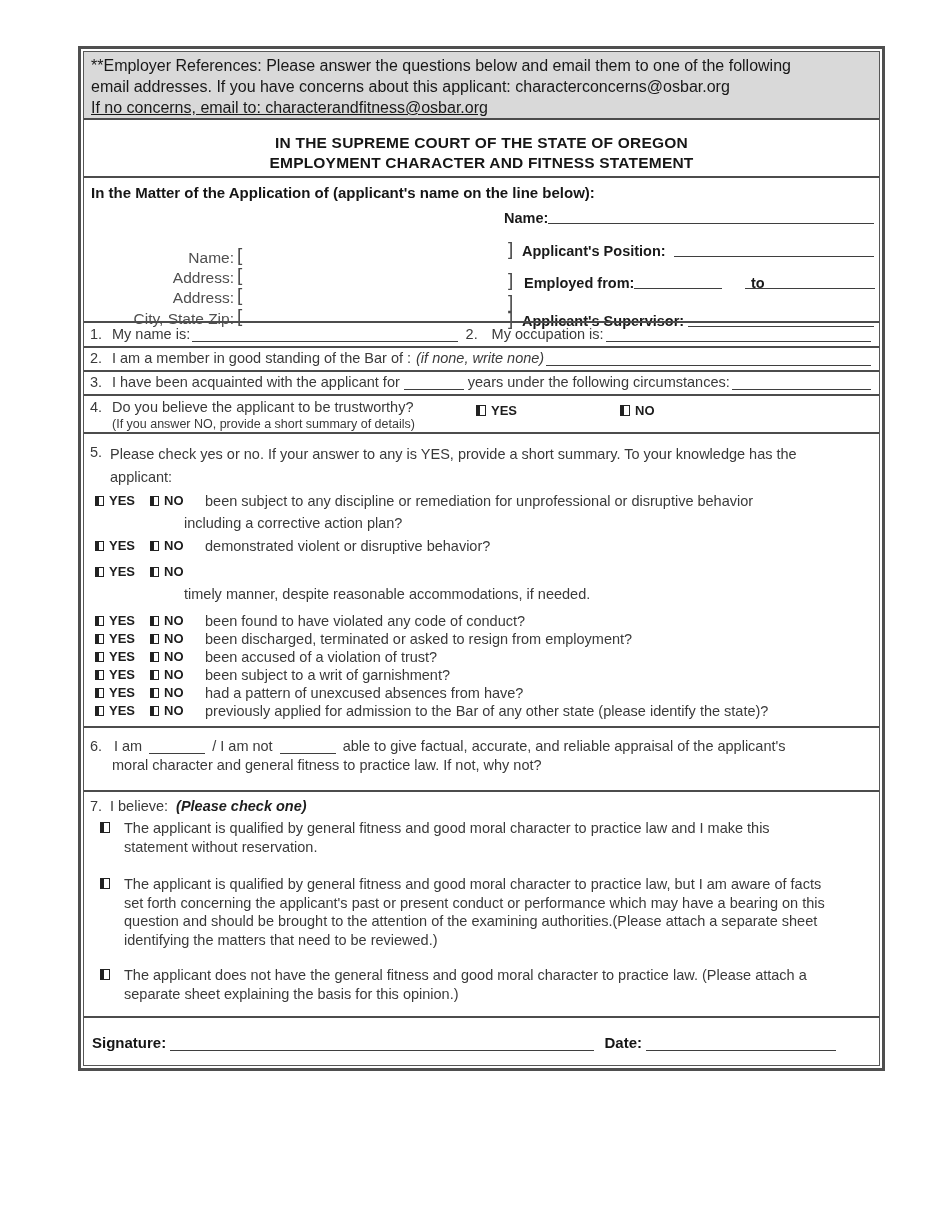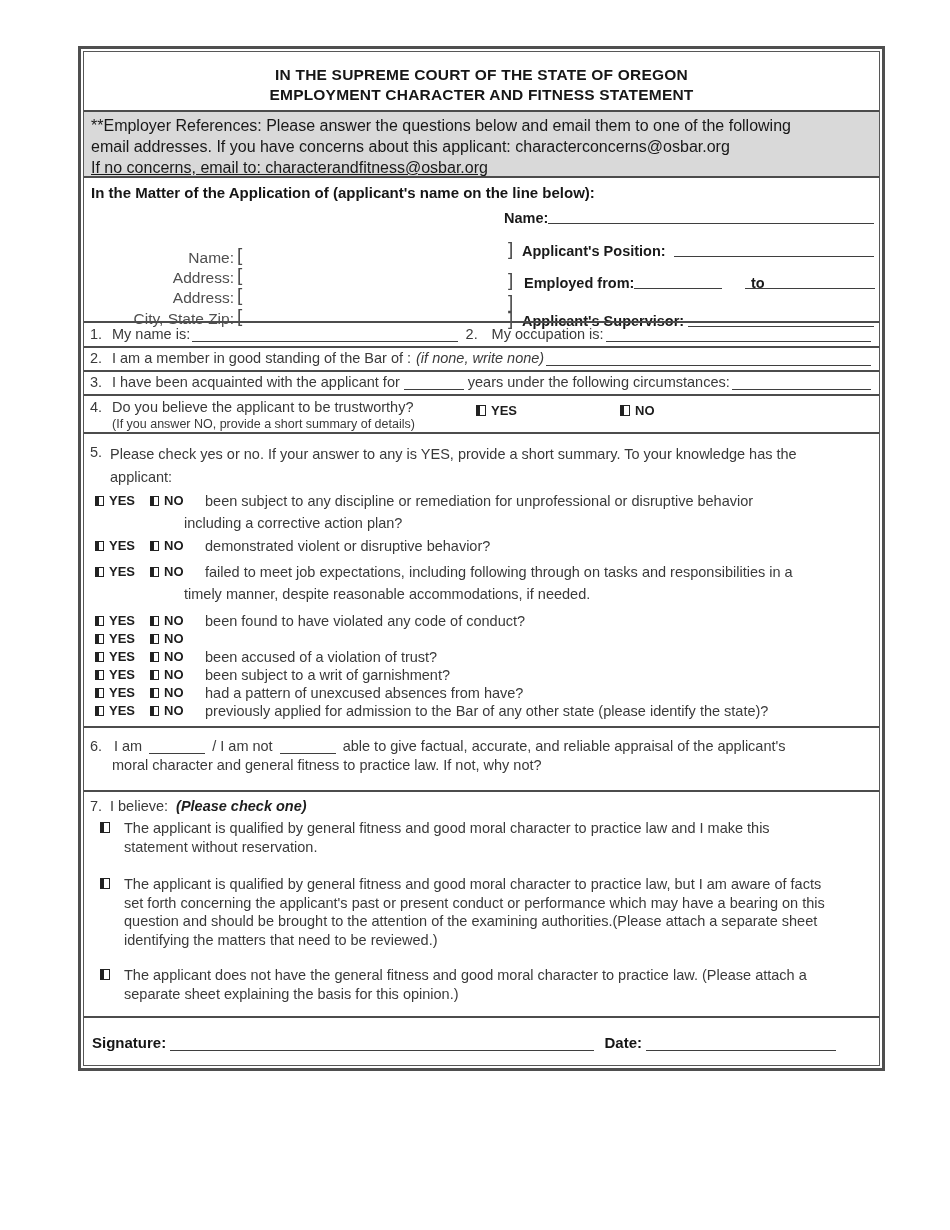--- a/index.html
+++ b/index.html
@@ -104,29 +104,29 @@
   .sigline.s1 { flex: 1; margin: 0 10px 0 4px; }
   .sigline.s2 { flex: none; width: 190px; margin-left: 4px; }
 </style>
 </head>
 <body>
 
 <div class="page">
   <div class="form-outer">
     <div class="form-inner">
 
-      <div class="sec sec-title">
-        <div class="title-line">IN THE SUPREME COURT OF THE STATE OF OREGON</div>
-        <div class="title-line">EMPLOYMENT CHARACTER AND FITNESS STATEMENT</div>
-      </div>
-
       <div class="sec sec-notice">
         <div class="notice-line">**Employer References: Please answer the questions below and email them to one of the following</div>
         <div class="notice-line">email addresses. If you have concerns about this applicant: characterconcerns@osbar.org</div>
         <div class="notice-line u">If no concerns, email to: characterandfitness@osbar.org</div>
+      </div>
+
+      <div class="sec sec-title">
+        <div class="title-line">IN THE SUPREME COURT OF THE STATE OF OREGON</div>
+        <div class="title-line">EMPLOYMENT CHARACTER AND FITNESS STATEMENT</div>
       </div>
 
       <div class="sec sec-matter">
         <div class="matter-heading">In the Matter of the Application of (applicant's name on the line below):</div>
 
         <div class="mleft" style="top:71px;">Name:</div>
         <span class="mbracket" style="left:153px; top:70px;">[</span>
         <div class="mleft" style="top:91px;">Address:</div>
         <span class="mbracket" style="left:153px; top:90px;">[</span>
         <div class="mleft" style="top:111px;">Address:</div>
@@ -230,21 +230,20 @@
 
         <div class="item" style="margin-top:4px;">
           <span class="ycell">
               <span class="cb"></span>
               <span class="cblabel">YES</span>
             </span>
           <span class="ncell">
               <span class="cb"></span>
               <span class="cblabel">NO</span>
             </span>
-          <span class="itext">failed to meet job expectations, including following through on tasks and responsibilities in a</span>
         </div>
         <div class="item-l2">timely manner, despite reasonable accommodations, if needed.</div>
 
         <div class="tightgroup" style="margin-top:7px;">
           <div class="item">
             <span class="ycell">
                 <span class="cb"></span>
                 <span class="cblabel">YES</span>
               </span>
             <span class="ncell">
@@ -255,20 +254,21 @@
           </div>
           <div class="item">
             <span class="ycell">
                 <span class="cb"></span>
                 <span class="cblabel">YES</span>
               </span>
             <span class="ncell">
                 <span class="cb"></span>
                 <span class="cblabel">NO</span>
               </span>
+            <span class="itext">been discharged, terminated or asked to resign from employment?</span>
           </div>
           <div class="item">
             <span class="ycell">
                 <span class="cb"></span>
                 <span class="cblabel">YES</span>
               </span>
             <span class="ncell">
                 <span class="cb"></span>
                 <span class="cblabel">NO</span>
               </span>

